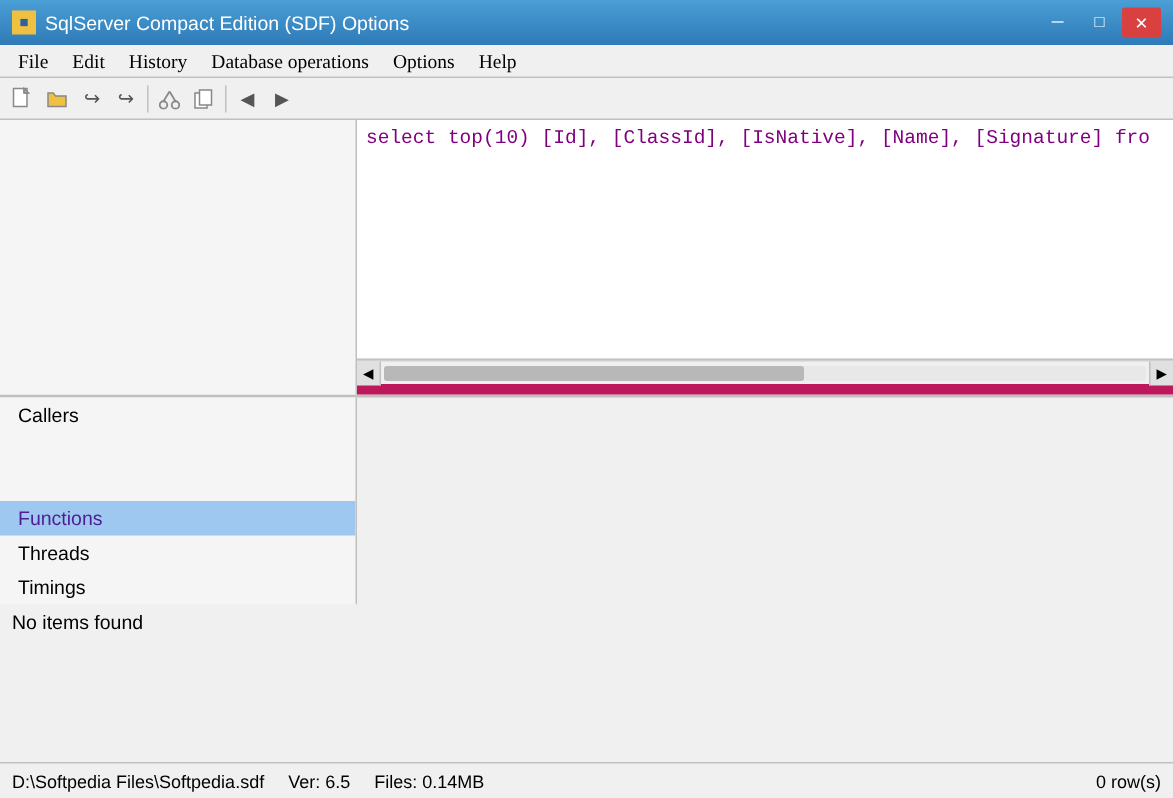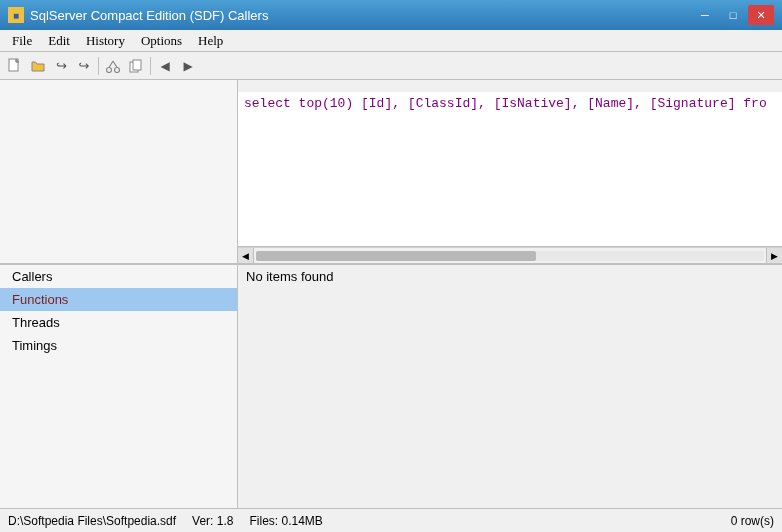--- a/index.html
+++ b/index.html
@@ -106,21 +106,22 @@
       margin: 0 2px;
     }
     .nav-item {
       padding: 4px 12px;
       cursor: pointer;
       color: #000;
       font-size: 13px;
     }
     .nav-item.active {
       background: #9ec8f0;
-      color: #7f1d1d;
+      color: #4c1d95;
+      margin-top: 46px;
     }
 
     .sql-area {
       height: 160px;
       background: white;
       border-bottom: 1px solid #c0c0c0;
       overflow: auto;
       padding: 4px 6px;
       font-family: 'Courier New', Courier, monospace;
       font-size: 13px;
@@ -152,33 +153,34 @@
     }
   </style>
 </head>
 <body>
 
 <div class="title-bar">
   <div class="title-bar-left">
     <div class="title-bar-icon">
       <span style="font-size:10px; font-weight:bold; color:#3060a0;">■</span>
     </div>
-    <span class="title-text">SqlServer Compact Edition (SDF) Callers</span>
+    <span class="title-text">SqlServer Compact Edition (SDF) Options</span>
   </div>
   <div class="title-bar-controls">
     <div class="title-btn">─</div>
     <div class="title-btn">□</div>
     <div class="title-btn close">✕</div>
   </div>
 </div>
 
 <div class="menu-bar">
   <div class="menu-item">File</div>
   <div class="menu-item">Edit</div>
   <div class="menu-item">History</div>
+  <div class="menu-item">Database operations</div>
   <div class="menu-item">Options</div>
   <div class="menu-item">Help</div>
 </div>
 
 <div class="toolbar">
   <div class="tool-btn" title="New">
     <svg width="16" height="16" viewBox="0 0 16 16">
       <rect x="2" y="1" width="9" height="12" fill="white" stroke="#888" stroke-width="1"></rect>
       <polygon points="9,1 12,4 12,4 9,4" fill="#ccc" stroke="#888" stroke-width="1"></polygon>
       <line x1="9" y1="1" x2="9" y2="4" stroke="#888" stroke-width="1"></line>
@@ -221,50 +223,50 @@
 </div>
 
 <div style="display:flex; flex-direction:column; height: calc(532px - 30px - 22px - 28px - 24px);">
 
   <div style="display:flex; flex-direction:row; height:185px; border-bottom:2px solid #c0c0c0;">
 
     <div style="width:238px; border-right:1px solid #c0c0c0; background:#f5f5f5; overflow:hidden;">
       
     </div>
 
-    <div style="flex:1; display:flex; flex-direction:column; background:#be185d; overflow:hidden;margin-top:12px;">
+    <div style="flex:1; display:flex; flex-direction:column; background:#be185d; overflow:hidden;">
       <div class="sql-area">
         <span style="color:#800080; font-family:'Courier New',monospace; font-size:13px;">select top(10) [Id], [ClassId], [IsNative], [Name], [Signature] fro</span>
       </div>
 
       <div style="height:16px; background:#f0f0f0; border-top:1px solid #d0d0d0; display:flex; align-items:center; flex-shrink:0;">
         <div style="width:16px; height:16px; background:#e0e0e0; display:flex; align-items:center; justify-content:center; font-size:9px; cursor:pointer; border-right:1px solid #c0c0c0;">◀</div>
         <div style="flex:1; height:10px; background:#e8e8e8; margin:0 2px; border-radius:2px; position:relative;">
           <div style="width:280px; height:10px; background:#b8b8b8; border-radius:2px;"></div>
         </div>
         <div style="width:16px; height:16px; background:#e0e0e0; display:flex; align-items:center; justify-content:center; font-size:9px; cursor:pointer; border-left:1px solid #c0c0c0;">▶</div>
       </div>
     </div>
   </div>
 
-  <div style="display:flex; flex-direction:row; flex:1;">
+  <div style="display:flex; flex-direction:column; flex:1;">
 
     <div style="width:238px; border-right:1px solid #c0c0c0; background:#f5f5f5; overflow-y:auto;">
       <div class="nav-item">Callers</div>
       <div class="nav-item active">Functions</div>
       <div class="nav-item">Threads</div>
       <div class="nav-item">Timings</div>
     </div>
 
     <div style="flex:1; background:#f0f0f0; padding:4px 8px; overflow:auto;">
       <span class="no-items-text">No items found</span>
     </div>
   </div>
 </div>
 
 <div class="status-bar">
   <div class="status-left">
     <span>D:\Softpedia Files\Softpedia.sdf</span>
-    <span>Ver: 1.8</span>
+    <span>Ver: 6.5</span>
     <span>Files: 0.14MB</span>
   </div>
   <span>0 row(s)</span>
 </div>
 
 </body></html>

